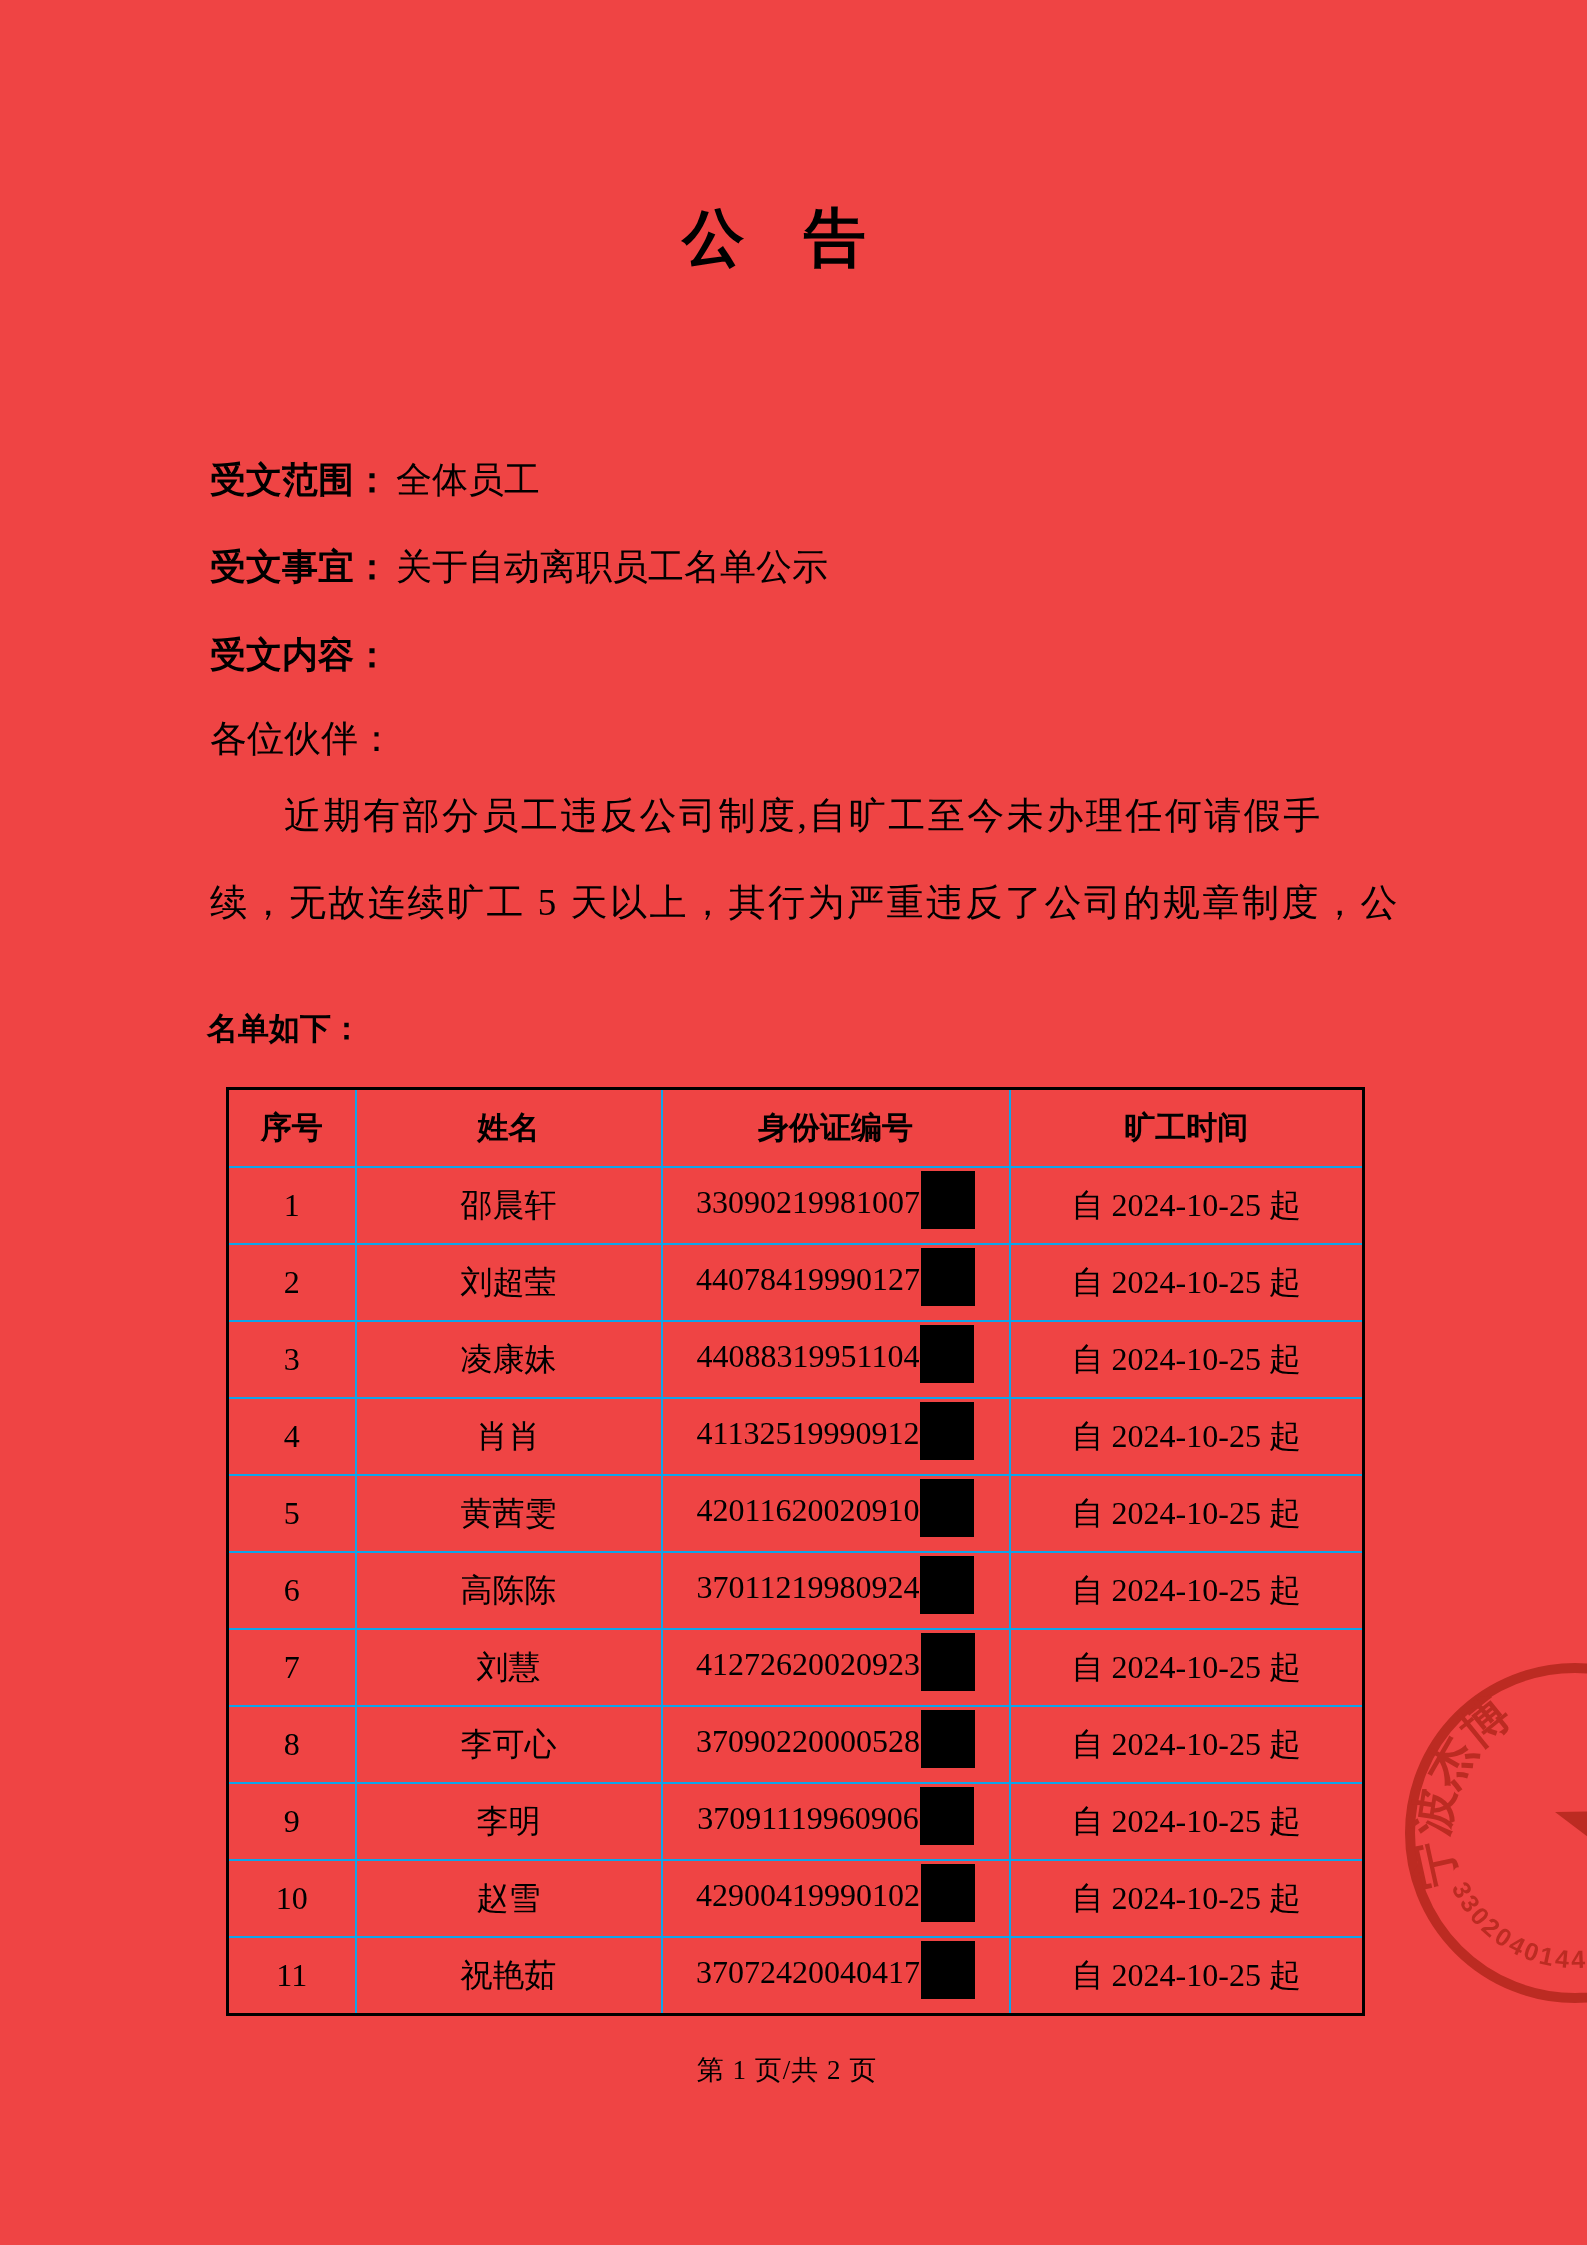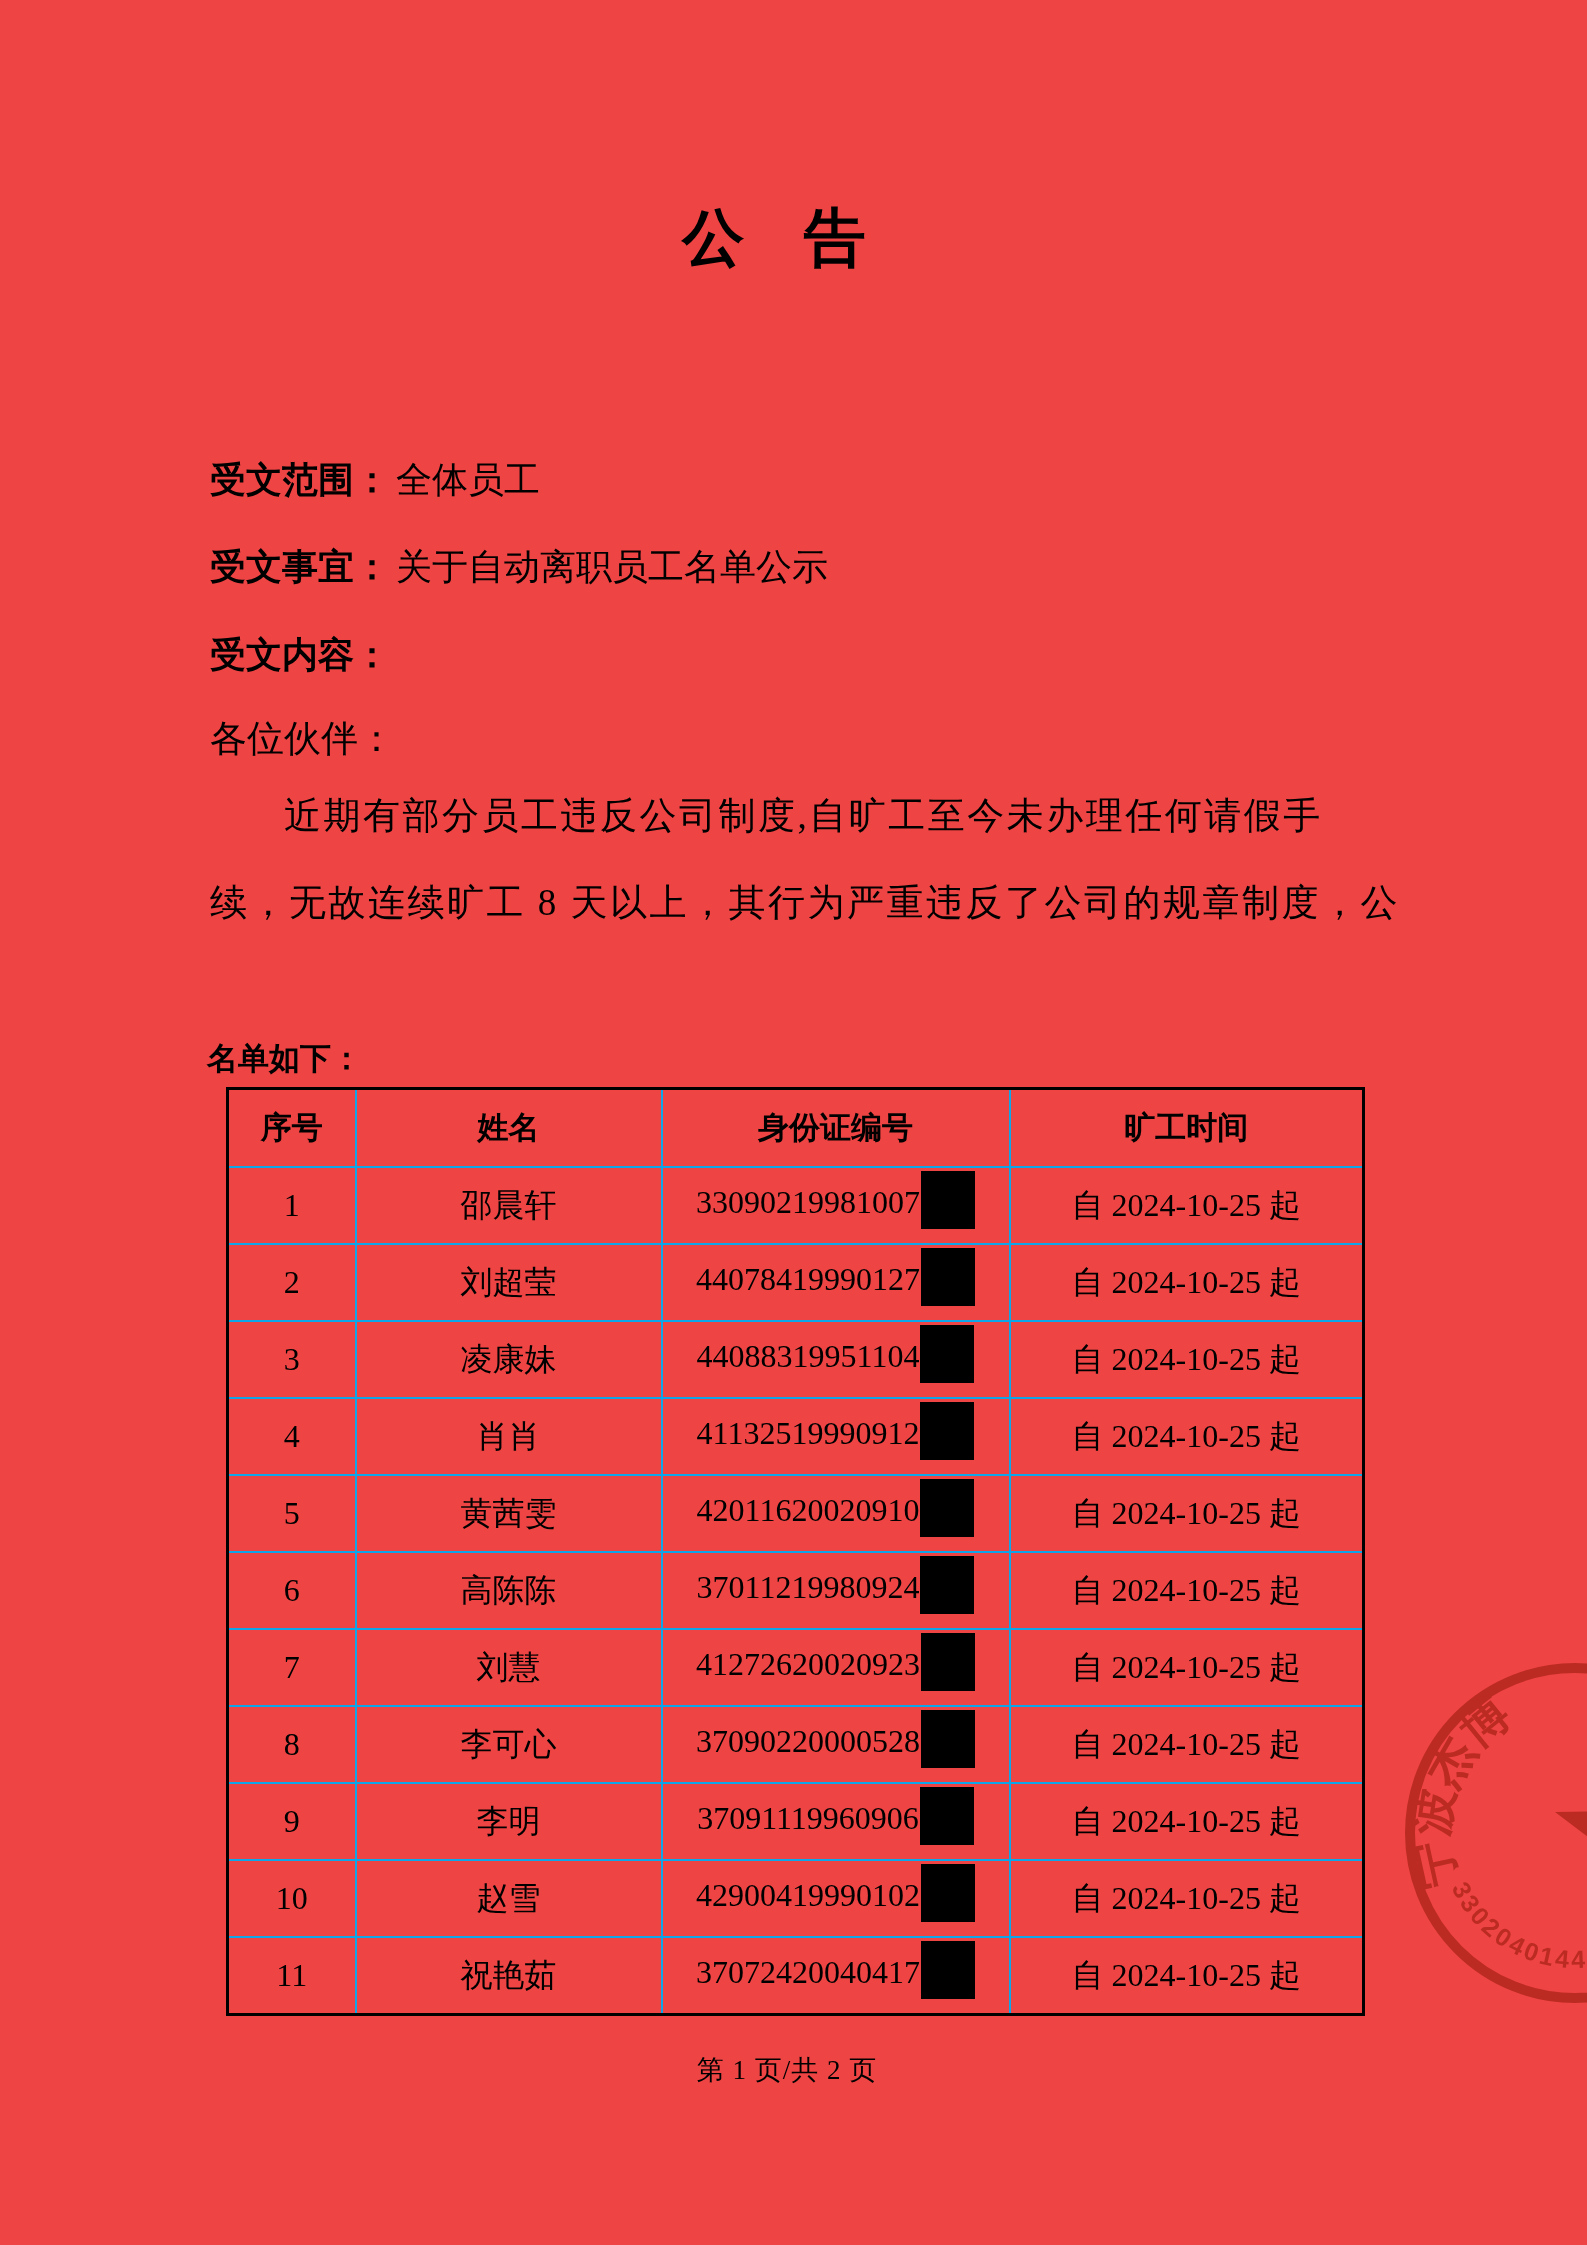--- a/index.html
+++ b/index.html
@@ -27,21 +27,21 @@
   .salutation{
     position:absolute;left:210px;top:714px;
     font-size:37px;
   }
   .body-line{
     position:absolute;left:210px;width:1165px;
     font-size:37px;letter-spacing:2.5px;white-space:nowrap;
   }
   .body-line.indent{padding-left:74px;}
   .list-intro{
-    position:absolute;left:207px;top:1038px;
+    position:absolute;left:207px;top:1008px;
     font-size:31px;font-weight:bold;
     font-family:"Liberation Sans", sans-serif;
   }
   table.roster{
     position:absolute;left:226px;top:1087px;
     border-collapse:collapse;
     table-layout:fixed;
     width:1136px;
   }
   table.roster td,table.roster th{
@@ -88,21 +88,21 @@
   <div class="meta-line" style="top:456px">
     <span class="label">受文范围：</span><span class="value">全体员工</span>
   </div>
   <div class="meta-line" style="top:631px">
     <span class="label">受文内容：</span><span class="value"></span>
   </div>
 
   <div class="salutation">各位伙伴：</div>
 
   <div class="body-line indent" style="top:791px">近期有部分员工违反公司制度,自旷工至今未办理任何请假手</div>
-  <div class="body-line" style="top:878px">续，无故连续旷工 8 天以上，其行为严重违反了公司的规章制度，公</div>
+  <div class="body-line" style="top:878px">续，无故连续旷工 5 天以上，其行为严重违反了公司的规章制度，公</div>
 
   <div class="list-intro">名单如下：</div>
 
   <table class="roster">
     <colgroup>
       <col class="col-no">
         <col class="col-name">
         <col class="col-id">
         <col class="col-date">
     </colgroup>

